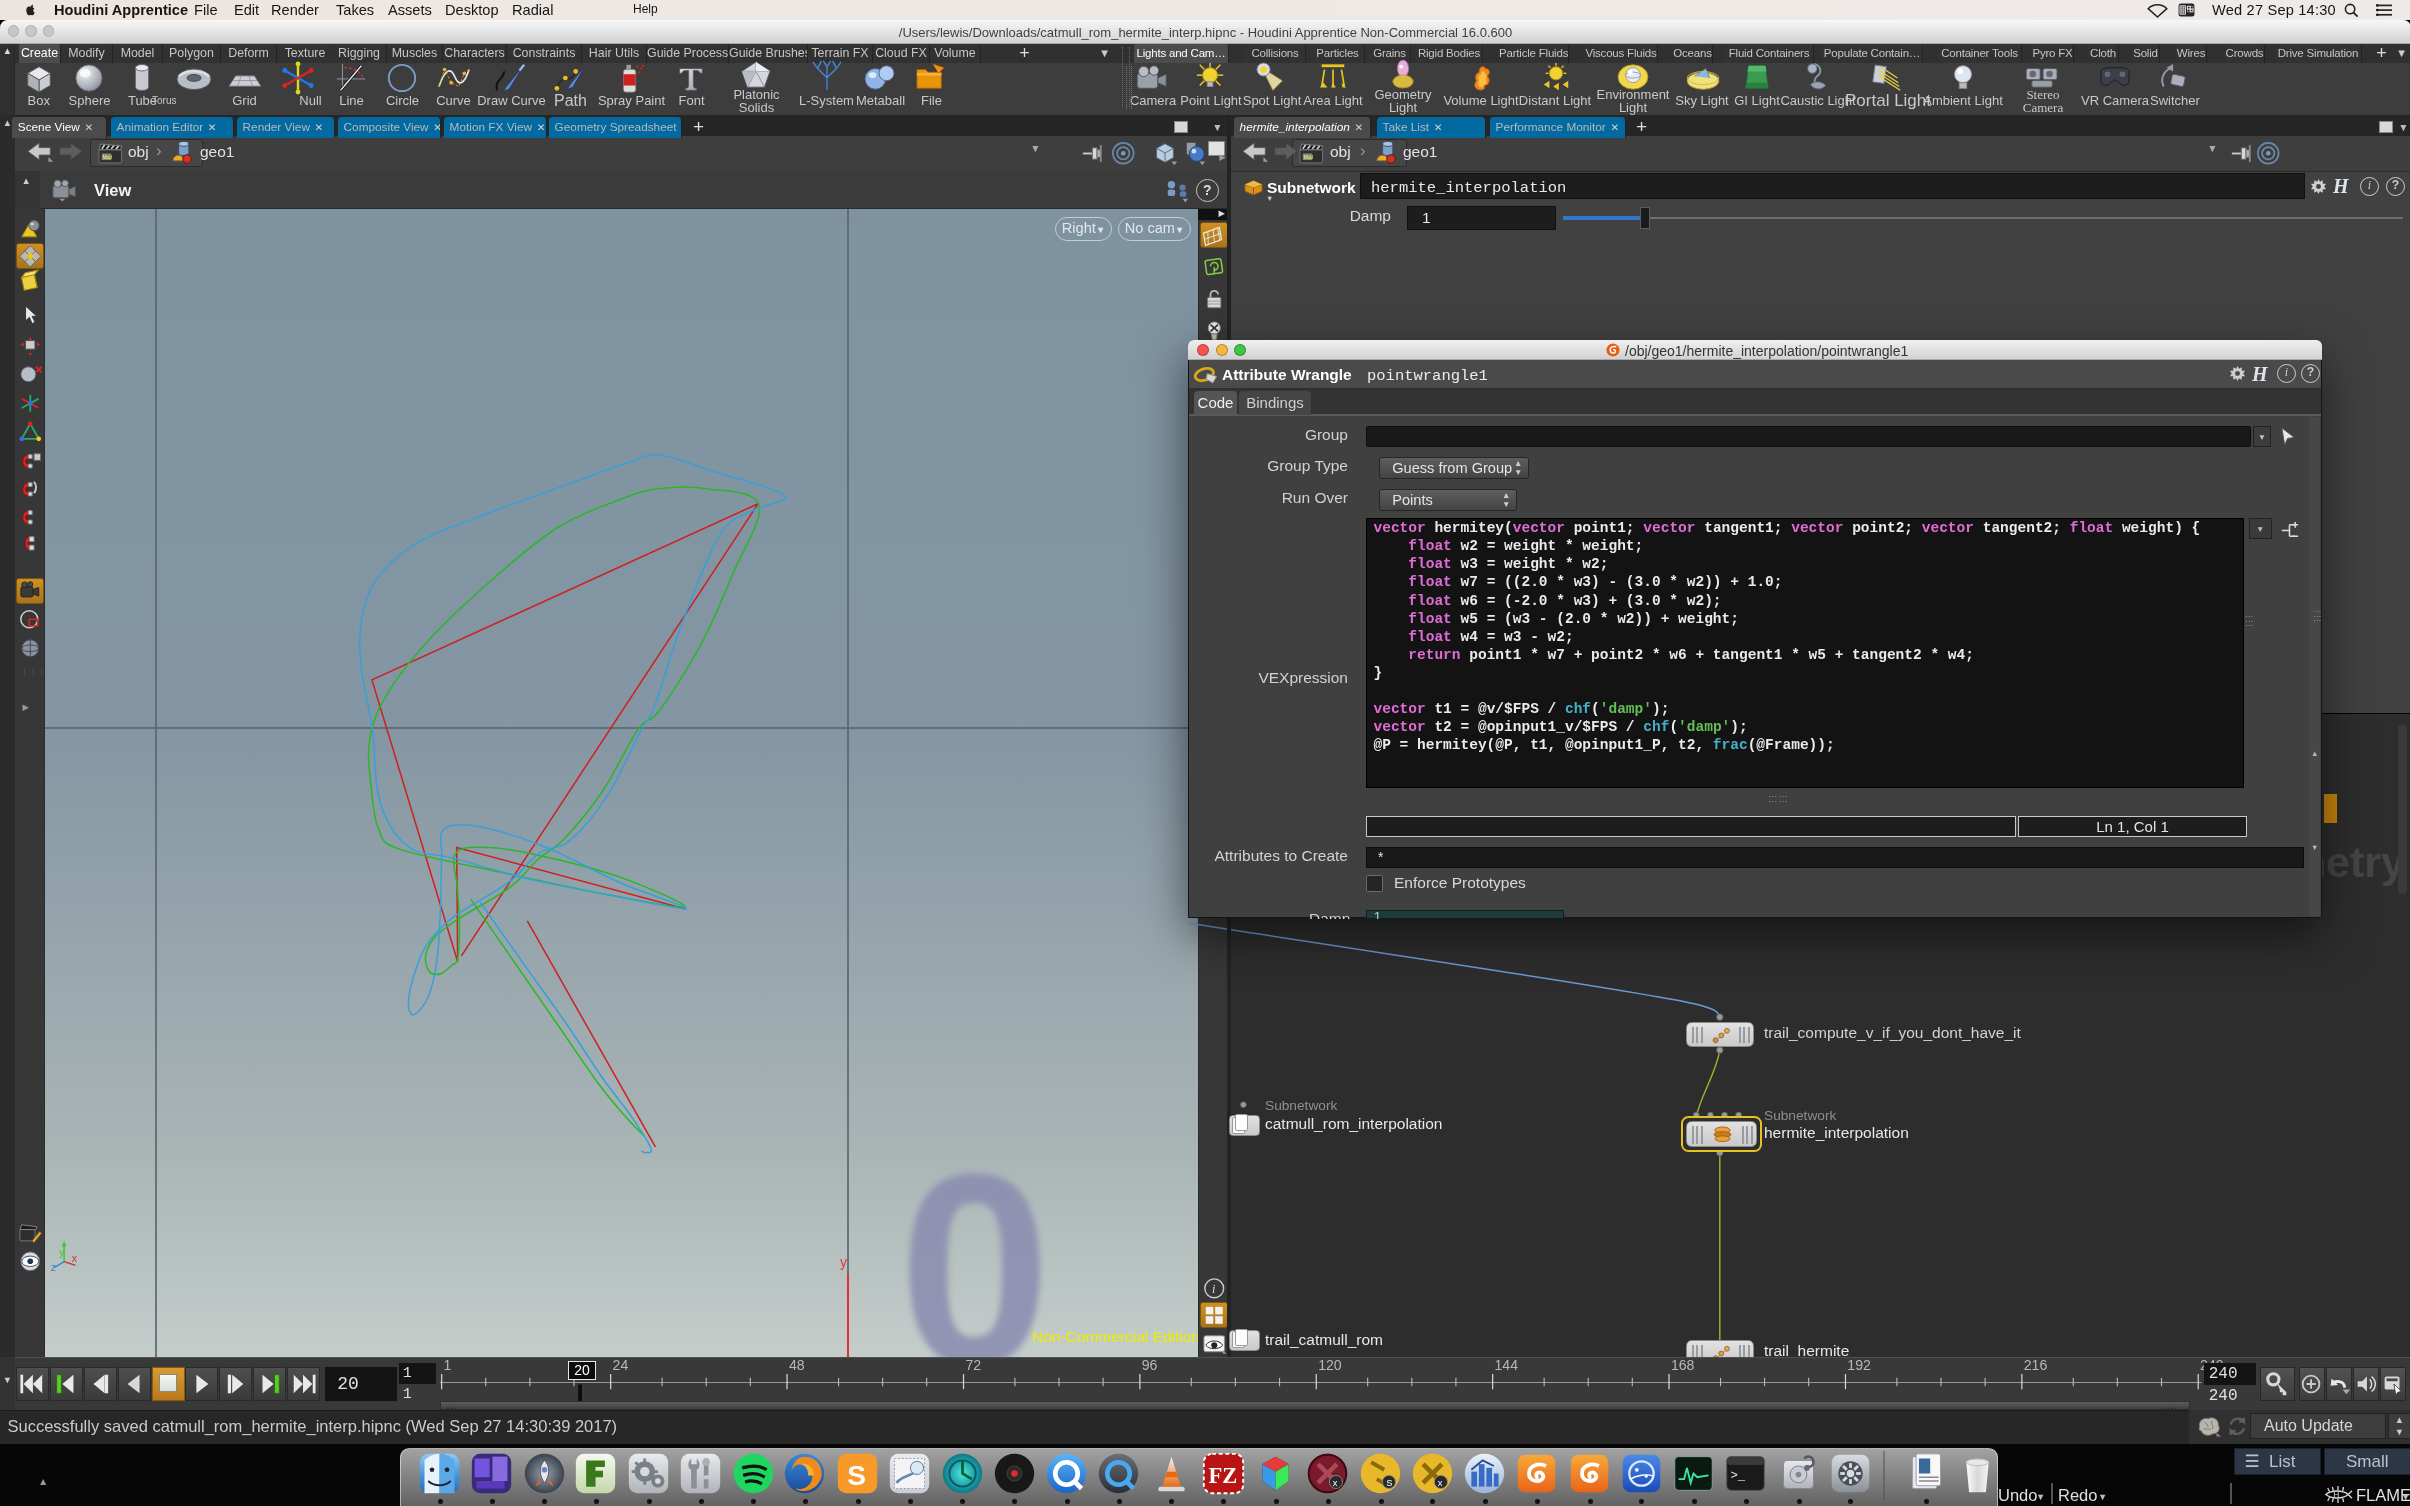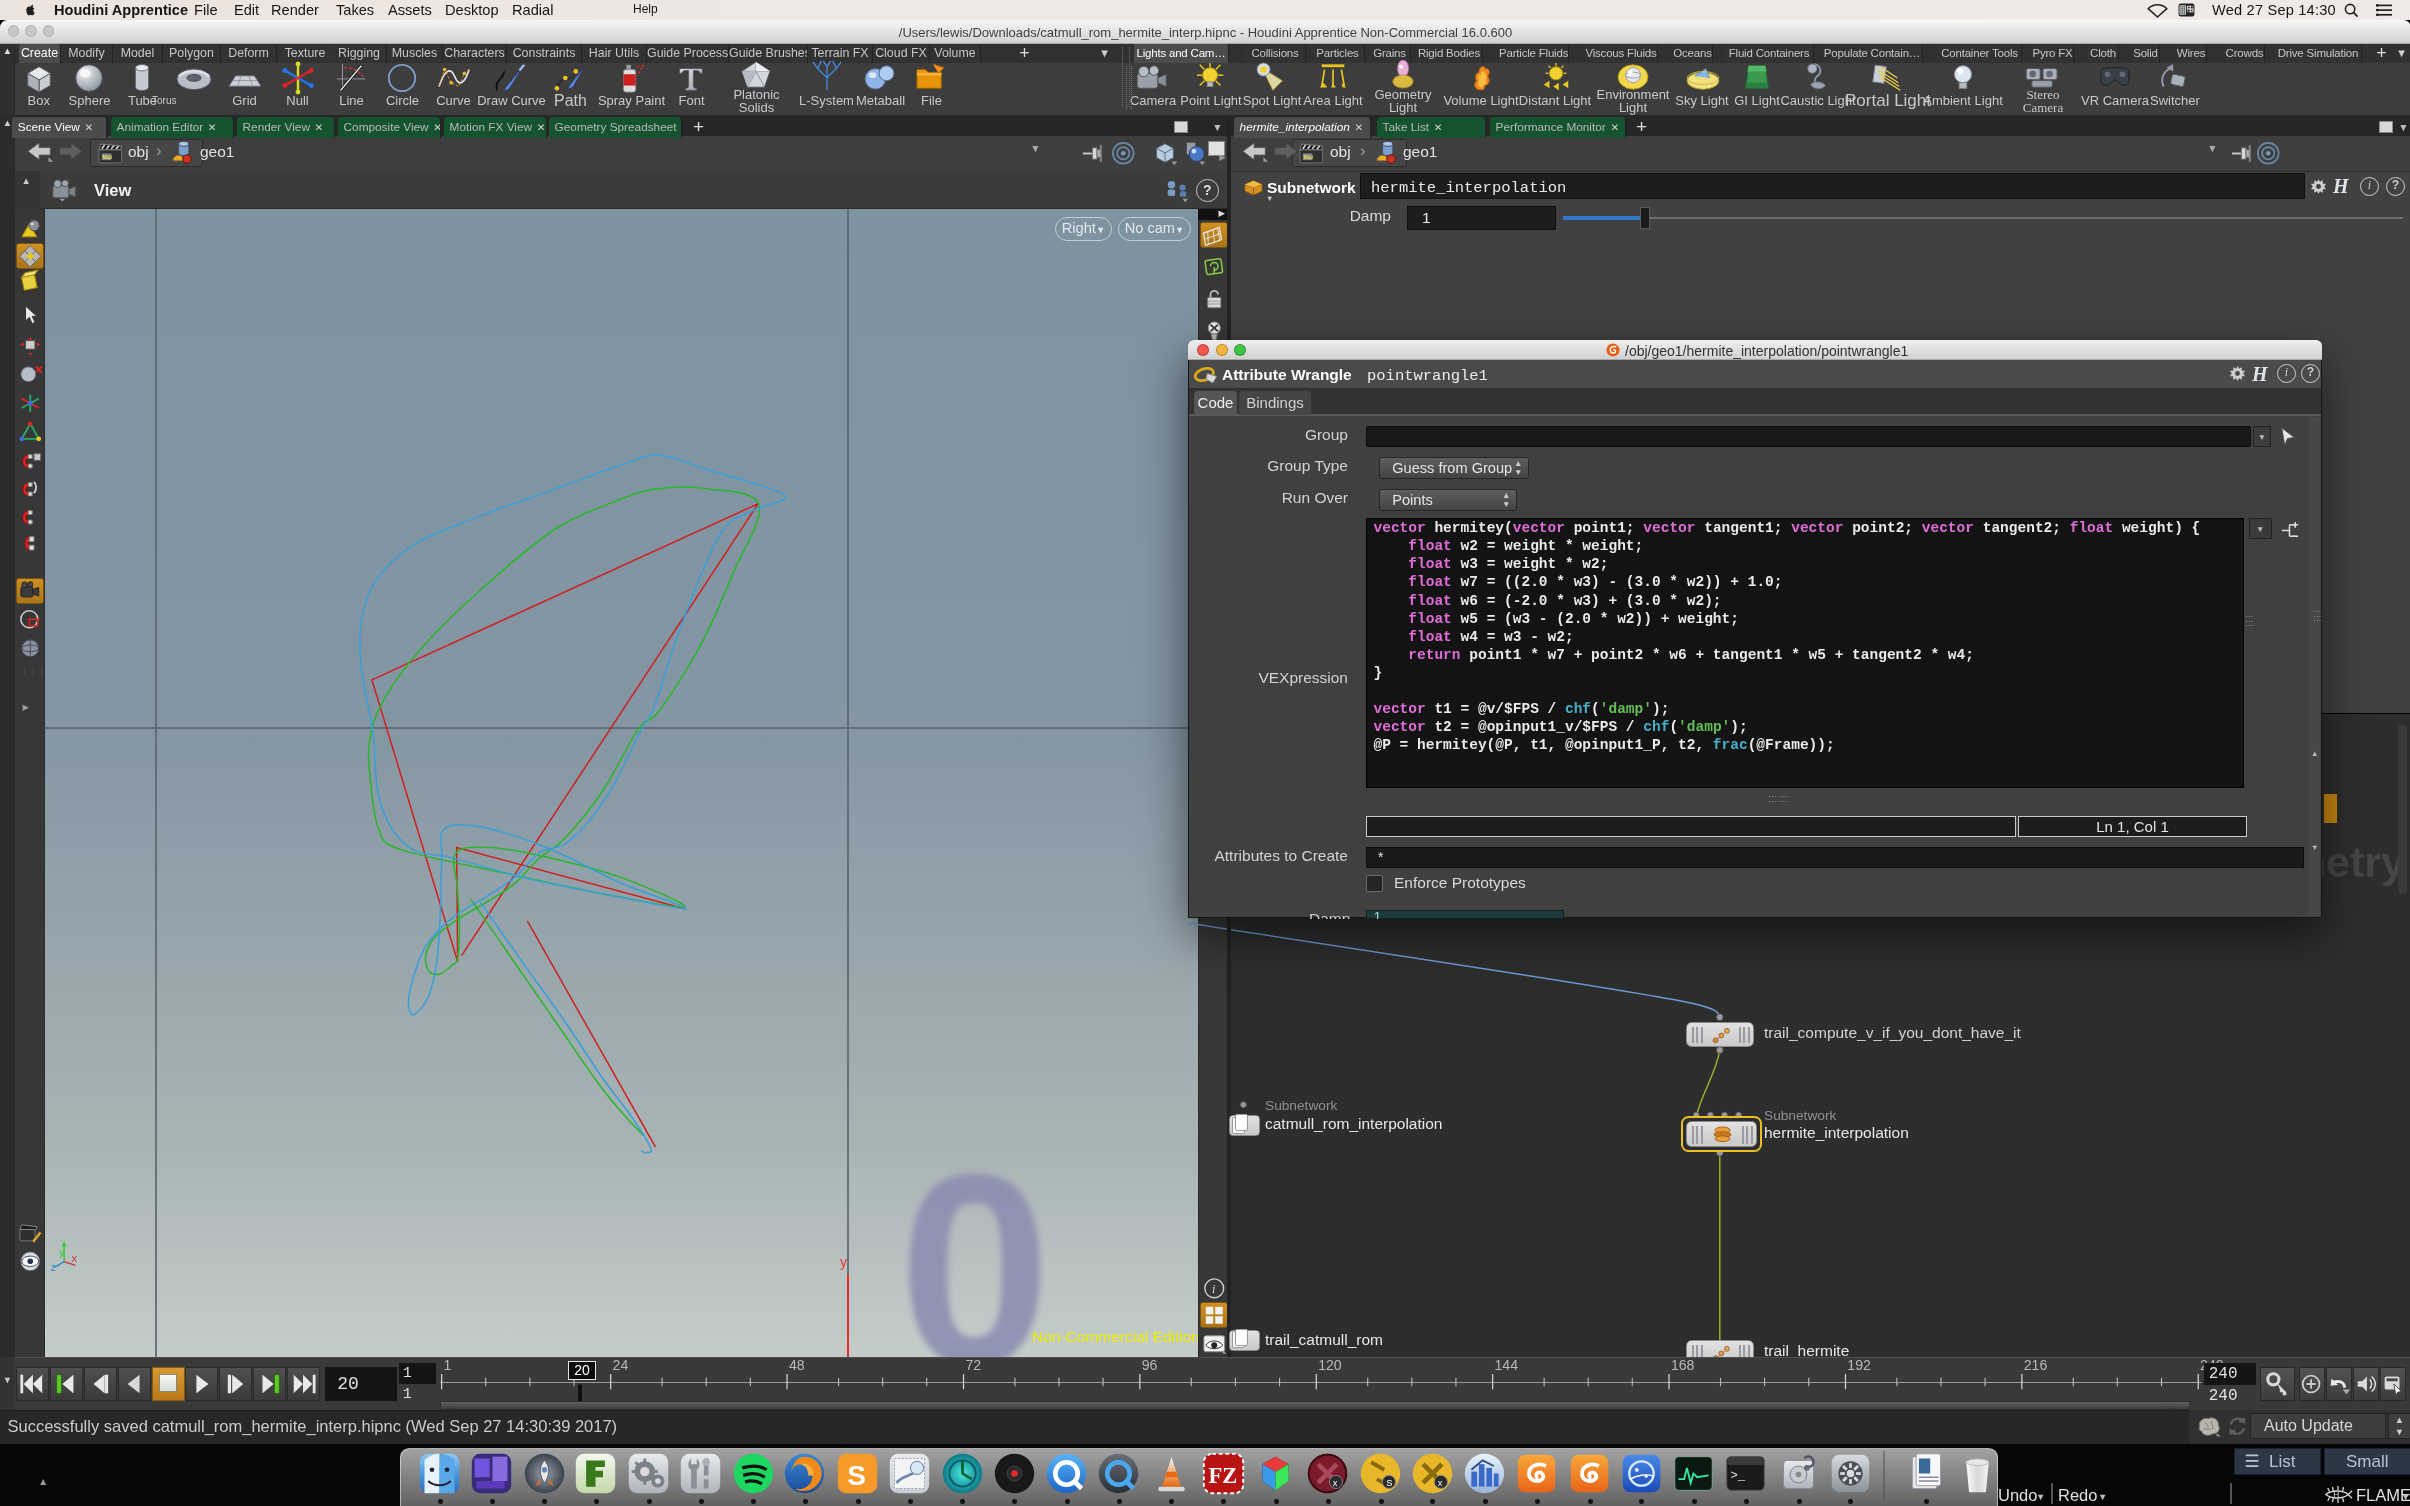--- a/index.html
+++ b/index.html
@@ -2,21 +2,21 @@
 <html style="font-size:15px"><head><meta charset="utf-8"><style>
 *{margin:0;padding:0;box-sizing:border-box;}
 html,body{width:2411px;height:1507px;overflow:hidden;background:#000;}
 body{font-family:"Liberation Sans",sans-serif;}
 div{position:absolute;}
 .mono{font-family:"Liberation Mono",monospace;}
 .tab{position:absolute;top:0;height:100%;z-index:7;background:#323232;color:#c6c6c6;font-size:12.4px;
  text-align:center;border-radius:3.8px 3.8px 0 0;border-right:0.9px solid #232323;line-height:20px;white-space:nowrap;overflow:hidden;}
 .tab.act{background:#4c4c4c;color:#fff;}
 .tab.t2{font-size:11.5px;letter-spacing:-0.2px;}
-.ptab{position:absolute;top:1.9px;height:21px;z-index:7;background:#14532d;color:#b9b9b9;font-size:11.8px;
+.ptab{position:absolute;top:1.9px;height:21px;z-index:7;background:#0369a1;color:#b9b9b9;font-size:11.8px;
  border-radius:3.8px 3.8px 0 0;line-height:21px;padding:0 5.6px;border-right:0.9px solid #222;white-space:nowrap;overflow:hidden;}
 .ptab.act{background:#4b4b4b;color:#fff;}
 .ptab .x{color:#cfcfcf;font-size:10.4px;margin-left:4.7px;}
 svg{position:absolute;overflow:visible;z-index:7;}
 </style></head><body>
 <div class="" style="left:0px;top:0px;width:2411px;height:20px;background:linear-gradient(90deg,#ece4de,#eee8e4 30%,#efeae7);z-index:50;"></div>
 <svg style="left:23.5px;top:2.8px;z-index:51" width="13" height="14" viewBox="0 0 14 15">
     <path d="M7.5 3.1c.5-.7 1.4-1.3 2.2-1.3.1.9-.3 1.8-.8 2.4-.5.7-1.4 1.2-2.2 1.1-.1-.8.3-1.6.8-2.2z" fill="#222"></path>
     <path d="M10.9 5.5c-1.2 0-2.2.7-2.8.7-.6 0-1.5-.7-2.5-.7C4.3 5.5 3 6.3 2.4 7.6c-1.1 2.2-.3 5.4.8 7.2.5.8 1.2 1.8 2.1 1.7.8 0 1.2-.5 2.2-.5s1.3.5 2.2.5 1.5-.8 2-1.6c.6-.9.9-1.8.9-1.9-.1 0-1.8-.7-1.8-2.7 0-1.7 1.4-2.5 1.4-2.5-.8-1.1-2-1.3-2.3-1.3z" fill="#222" transform="scale(.85) translate(1,-1)"></path>
   </svg>
@@ -223,21 +223,21 @@
 <svg style="left:914px;top:62px" width="34" height="30" viewBox="0 0 36 32">
     <path d="M3 8 L3 28 L29 28 L29 11 L15 11 L12 8 Z" fill="#e8940a" stroke="#a05f00"></path>
     <path d="M3 13 L29 13" stroke="#f7b23a" stroke-width="3"></path>
     <path d="M20 2 L32 6 L26 12" fill="#f09020" stroke="#a05f00"></path>
   </svg>
 <div style="left:-3.8px;top:94px;width:85px;height:28px;color:#c9c9c9;font-size:13px;text-align:center;line-height:13px;z-index:7;white-space:nowrap;">Box</div>
 <div style="left:47px;top:94px;width:85px;height:28px;color:#c9c9c9;font-size:13px;text-align:center;line-height:13px;z-index:7;white-space:nowrap;">Sphere</div>
 <div style="left:100px;top:94px;width:85px;height:28px;color:#c9c9c9;font-size:13px;text-align:center;line-height:13px;z-index:7;white-space:nowrap;">Tube</div>
 <div style="left:152px;top:94px;width:85px;height:28px;color:#c9c9c9;font-size:10px;text-align:left;line-height:13px;z-index:7;white-space:nowrap;">Torus</div>
 <div style="left:202px;top:94px;width:85px;height:28px;color:#c9c9c9;font-size:13px;text-align:center;line-height:13px;z-index:7;white-space:nowrap;">Grid</div>
-<div style="left:255px;top:94px;width:85px;height:28px;color:#c9c9c9;font-size:13px;text-align:center;line-height:13px;z-index:7;white-space:nowrap;">Null</div>
+<div style="left:268px;top:94px;width:85px;height:28px;color:#c9c9c9;font-size:13px;text-align:center;line-height:13px;z-index:7;white-space:nowrap;">Null</div>
 <div style="left:309px;top:94px;width:85px;height:28px;color:#c9c9c9;font-size:13px;text-align:center;line-height:13px;z-index:7;white-space:nowrap;">Line</div>
 <div style="left:360px;top:94px;width:85px;height:28px;color:#c9c9c9;font-size:13px;text-align:center;line-height:13px;z-index:7;white-space:nowrap;">Circle</div>
 <div style="left:411px;top:94px;width:85px;height:28px;color:#c9c9c9;font-size:13px;text-align:center;line-height:13px;z-index:7;white-space:nowrap;">Curve</div>
 <div style="left:469px;top:94px;width:85px;height:28px;color:#c9c9c9;font-size:13px;text-align:center;line-height:13px;z-index:7;white-space:nowrap;">Draw Curve</div>
 <div style="left:528px;top:94px;width:85px;height:28px;color:#c9c9c9;font-size:16px;text-align:center;line-height:13px;z-index:7;white-space:nowrap;">Path</div>
 <div style="left:589px;top:94px;width:85px;height:28px;color:#c9c9c9;font-size:13px;text-align:center;line-height:13px;z-index:7;white-space:nowrap;">Spray Paint</div>
 <div style="left:649px;top:94px;width:85px;height:28px;color:#c9c9c9;font-size:13px;text-align:center;line-height:13px;z-index:7;white-space:nowrap;">Font</div>
 <div style="left:714px;top:88px;width:85px;height:28px;color:#c9c9c9;font-size:13px;text-align:center;line-height:13px;z-index:7;white-space:nowrap;">Platonic<br>Solids</div>
 <div style="left:784px;top:94px;width:85px;height:28px;color:#c9c9c9;font-size:13px;text-align:center;line-height:13px;z-index:7;white-space:nowrap;">L-System</div>
 <div style="left:838px;top:94px;width:85px;height:28px;color:#c9c9c9;font-size:13px;text-align:center;line-height:13px;z-index:7;white-space:nowrap;">Metaball</div>

